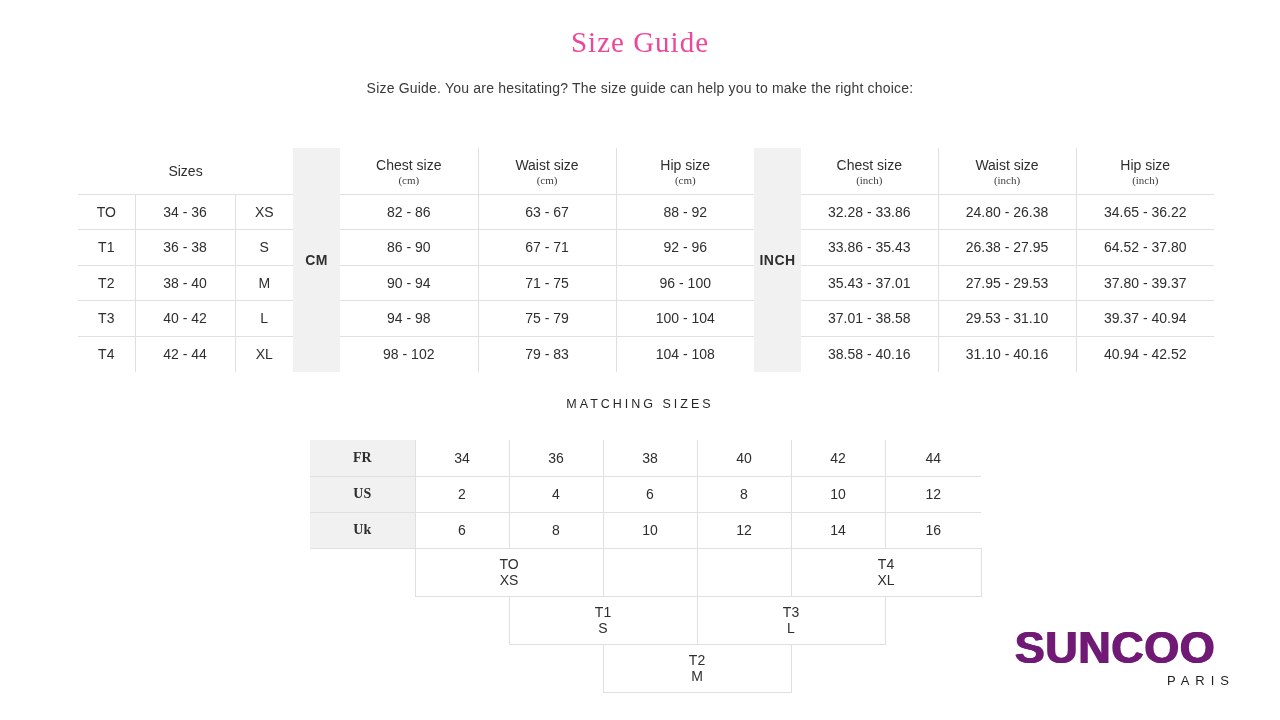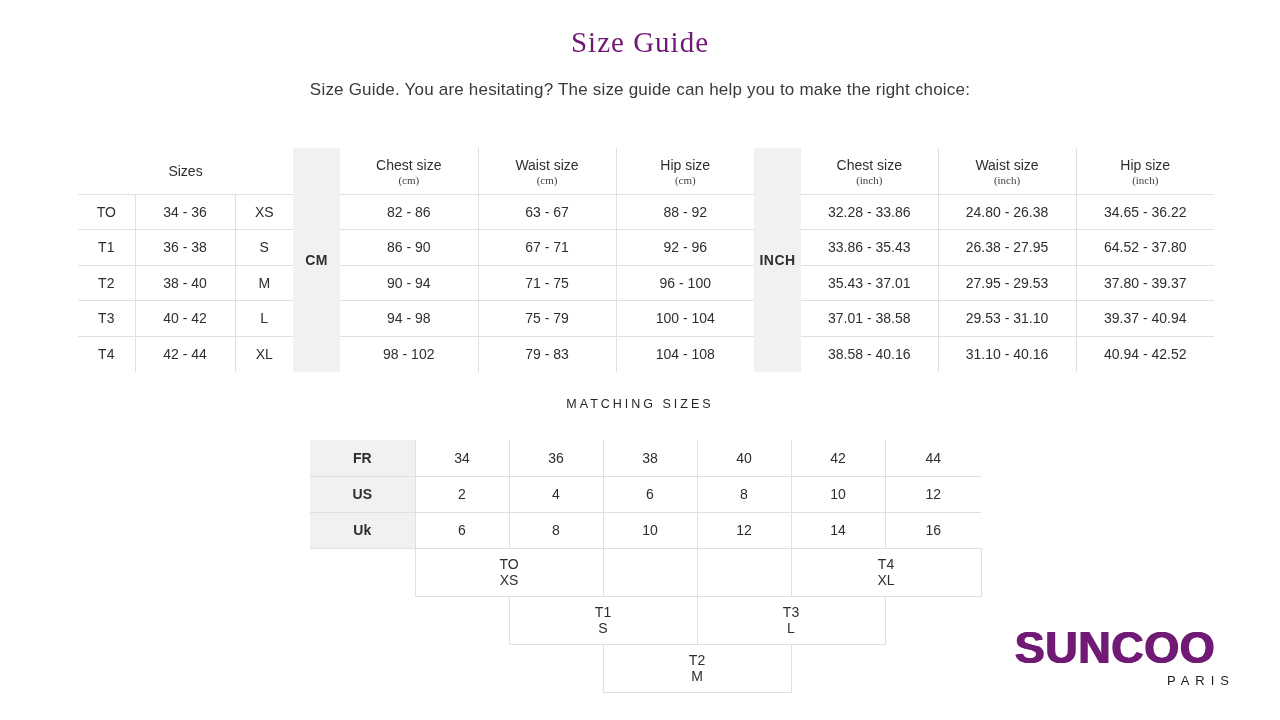--- a/index.html
+++ b/index.html
@@ -9,25 +9,25 @@
   }
   *{margin:0;padding:0;box-sizing:border-box;}
   html,body{background:#fff;}
   .page{
     position:relative;width:1280px;height:720px;background:#ffffff;
     font-family:"Liberation Sans",sans-serif;color:var(--text);overflow:hidden;
   }
   .page-title{
     position:absolute;top:26px;left:0;width:100%;text-align:center;
     font-family:"Liberation Serif",serif;font-weight:500;font-size:29px;
-    letter-spacing:1px;color:#701a75;
+    letter-spacing:1px;color:#ec4899;
   }
   .page-subtitle{
     position:absolute;top:80px;left:0;width:100%;text-align:center;
-    font-size:17px;color:#3a3a3a;letter-spacing:.2px;
+    font-size:14px;color:#3a3a3a;letter-spacing:.2px;
   }
   
   table{border-collapse:collapse;table-layout:fixed;}
   td,th{text-align:center;vertical-align:middle;font-weight:400;}
   .main{position:absolute;left:78px;top:148px;width:1136px;}
   .main td,.main th{font-size:14px;color:var(--text);}
   .r-h{height:46px;}
   .r-d{height:35.5px;}
   .bl{border-left:1px solid var(--border);}
   .bb{border-bottom:1px solid var(--border);}
@@ -39,21 +39,21 @@
   .hu{display:block;font-size:11px;line-height:13px;color:#3d3d3d;font-family:Liberation Serif, serif;}
   
   .matching-heading{
     position:absolute;top:397px;left:0;width:100%;text-align:center;
     font-size:12.5px;font-weight:400;letter-spacing:3px;color:#262626;
   }
   .match{position:absolute;left:310px;top:440px;width:671px;}
   .match td{font-size:14px;color:var(--text);}
   .r-m{height:36px;}
   .r-box{height:48px;}
-  .lbl{background:var(--band-bg);font-weight:700;color:#222;}
+  .lbl{background:var(--band-bg);font-weight:700;color:#222;font-family:Liberation Serif, serif;}
   .box{border:1px solid var(--border);line-height:16px;}
   .vr{border-right:1px solid var(--border);}
   
   .logo{position:absolute;left:995px;top:624px;width:240px;text-align:center;}
   .brand{
     font-size:45px;font-weight:700;letter-spacing:.5px;color:#701a75;line-height:48px;
     text-shadow:0.7px 0 0 currentColor,-0.7px 0 0 currentColor;
   }
   .city{font-size:13px;letter-spacing:6px;padding-left:6px;color:#1d1d1d;margin-top:1px;text-align:right;}
 </style>

